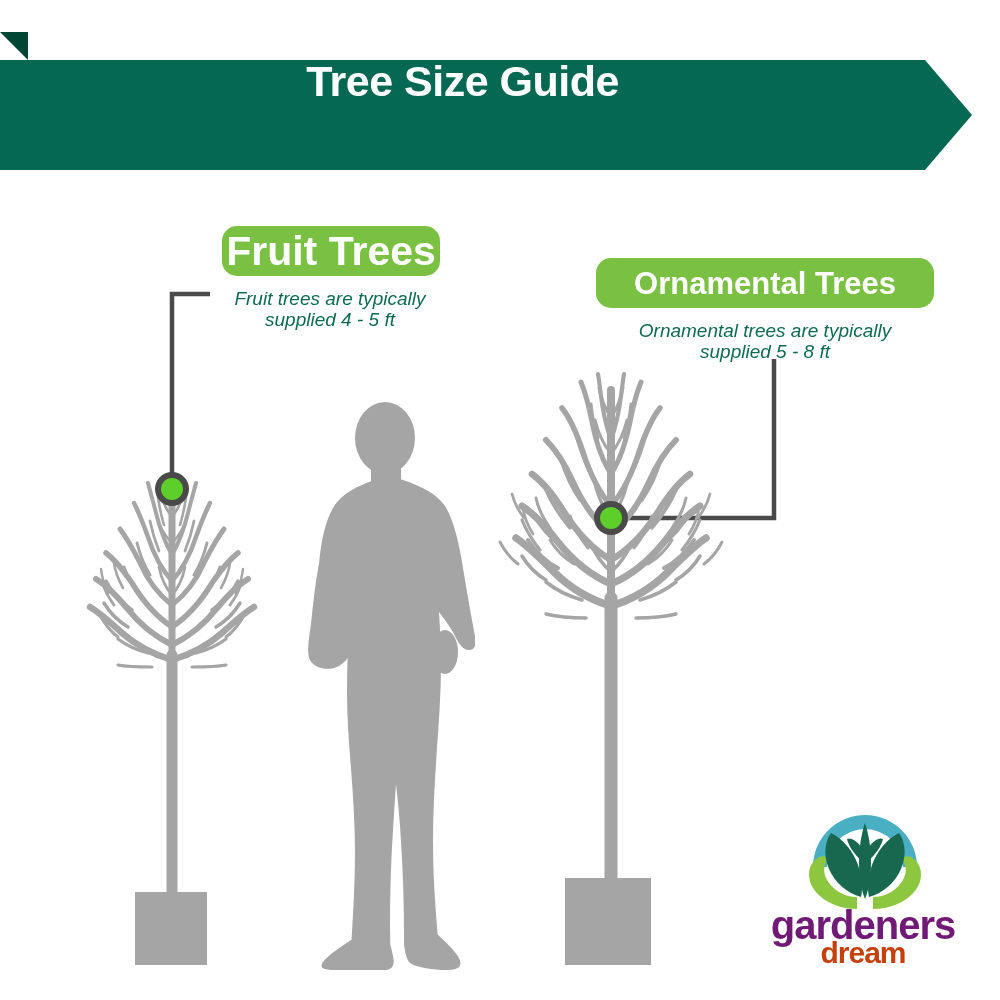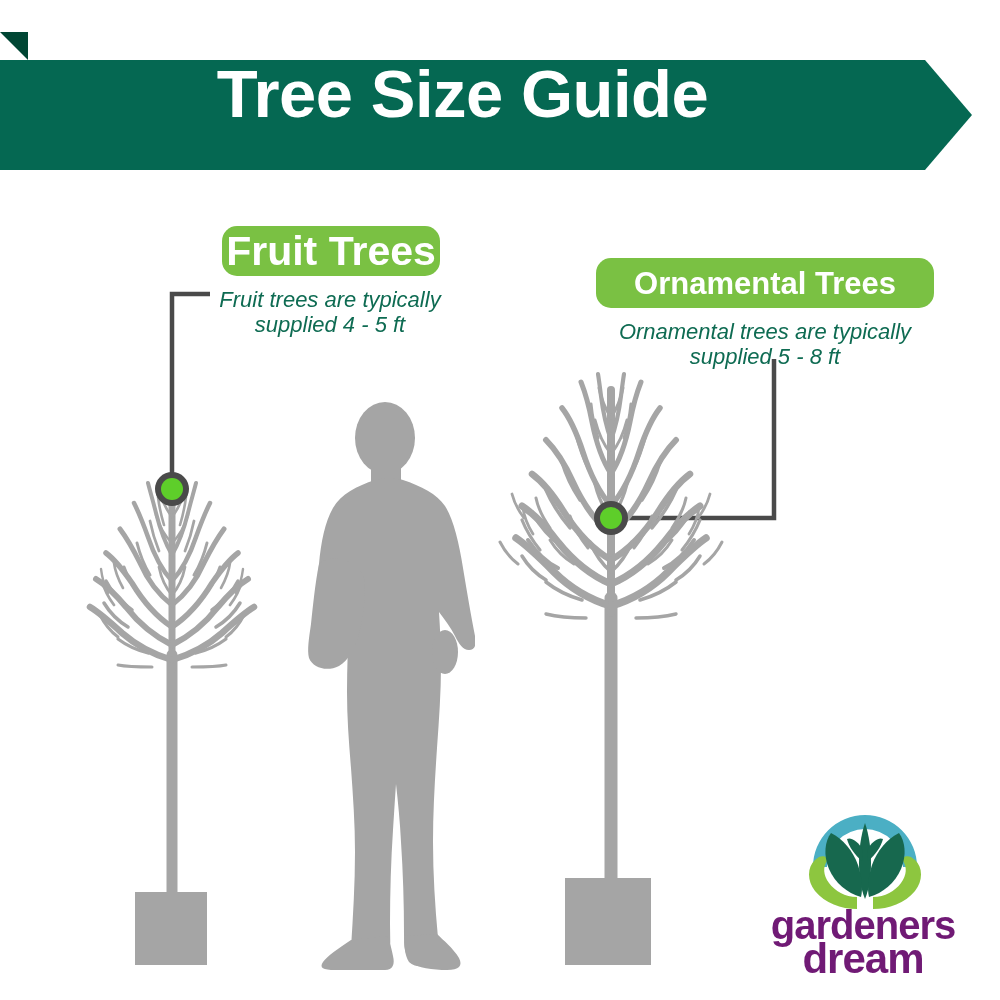--- a/index.html
+++ b/index.html
@@ -28,21 +28,21 @@
     top: 32px;
     width: 1000px;
     height: 138px;
   }
   #banner-title {
     position: absolute;
     left: 0;
     top: 60px;
     width: 925px;
     text-align: center;
-    font-size: 67px;
+    font-size: 43px;
     font-weight: bold;
     color: #ffffff;
     letter-spacing: -0.5px;
     line-height: 1;
     font-family: "Liberation Sans", sans-serif;
   }
 
   
   .badge {
     position: absolute;
@@ -70,21 +70,21 @@
     height: 50px;
     font-size: 31px;
   }
 
   
   .caption {
     position: absolute;
     text-align: center;
     font-style: italic;
     color: #0E6B52;
-    font-size: 22px;
+    font-size: 19px;
     line-height: 1.12;
     white-space: pre-line;
     font-family: "Liberation Sans", sans-serif;
   }
   #caption-fruit {
     left: 205px;
     top: 288px;
     width: 250px;
   }
   #caption-ornamental {
@@ -112,23 +112,23 @@
     color: #701a75;
     letter-spacing: -1px;
     line-height: 1;
   }
   #logo-word-dream {
     position: absolute;
     left: 0;
     top: 33px;
     width: 230px;
     text-align: center;
-    font-size: 42px;
+    font-size: 30px;
     font-weight: bold;
-    color: #701a75;
+    color: #c2410c;
     letter-spacing: -1px;
     line-height: 1;
   }
 </style>
 </head>
 <body>
 
 <div id="stage">
 
   <svg id="header-banner" class="abs" width="1000" height="138" viewBox="0 0 1000 138">

